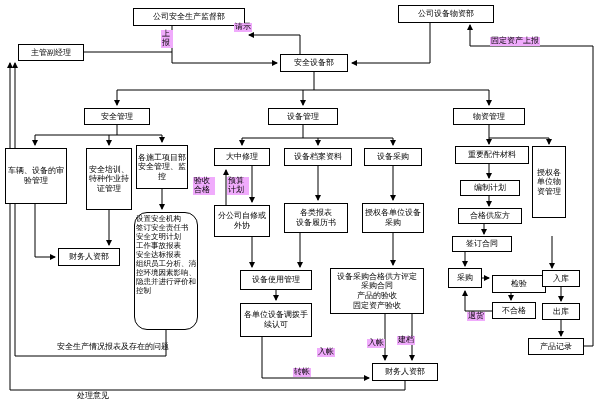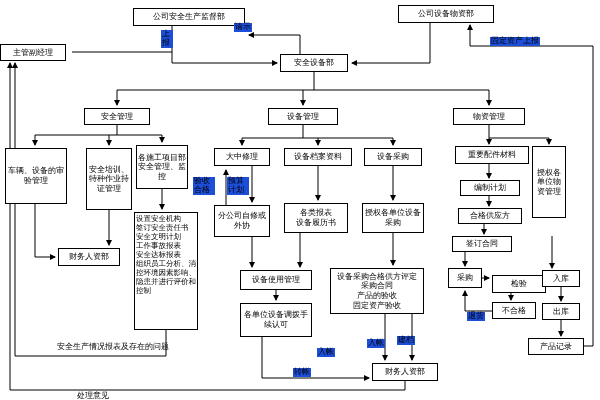--- a/index.html
+++ b/index.html
@@ -4,22 +4,22 @@
 <style>
   html,body{margin:0;padding:0;background:#fff;}
   .stage{position:relative;width:600px;height:400px;background:#fff;
          font-family:"DejaVu Sans",sans-serif;color:#000;overflow:hidden;}
   svg.wires{position:absolute;left:0;top:0;z-index:1;pointer-events:none;}
   .node{position:absolute;z-index:2;border:1px solid #000;background:#fff;
         display:flex;align-items:center;justify-content:center;text-align:center;
         font-size:8px;line-height:1.2;padding:1px;box-sizing:border-box;}
   .bold{font-weight:normal;}
   .pre{white-space:pre-line;}
-  .tall{align-items:flex-start;justify-content:flex-start;text-align:left;font-size:7.5px;}
-  .lbl{position:absolute;z-index:3;font-size:8px;line-height:1.1;background:#1d4ed8;padding:0 1px;}
+  .tall{align-items:flex-start;justify-content:flex-start;text-align:left;font-size:7.5px;border-radius:13px;}
+  .lbl{position:absolute;z-index:3;font-size:8px;line-height:1.1;background:#f0abfc;padding:0 1px;}
   .lbl.nobg{background:transparent;margin-left:20px;}
 </style>
 </head>
 <body>
 
 <div class="stage">
 
   <svg class="wires" width="600" height="400" viewBox="0 0 600 400">
     <defs>
       <marker id="arr" markerWidth="6" markerHeight="6" refX="5" refY="3" orient="auto">
@@ -76,21 +76,21 @@
       <path d="M561,320 V336" marker-end="url(#arr)"></path>
       <path d="M552,236 V268" marker-end="url(#arr)"></path>
       <path d="M584,346 H593 V46 H470 V25" marker-end="url(#arr)"></path>
       <path d="M166,330 V356 H15 V63" marker-end="url(#arr)"></path>
       <path d="M405,381 V390 H10 V63" marker-end="url(#arr)"></path>
     </g>
   </svg>
 
   <div class="node bold" style="left:133px;top:8px;width:112px;height:18px">公司安全生产监督部</div>
   <div class="node bold" style="left:398px;top:5px;width:96px;height:18px">公司设备物资部</div>
-  <div class="node bold" style="left:0;top:44px;width:66px;height:17px">主管副经理</div>
+  <div class="node bold" style="left:18px;top:44px;width:66px;height:17px">主管副经理</div>
   <div class="node bold" style="left:280px;top:54px;width:68px;height:18px">安全设备部</div>
   <div class="node bold" style="left:84px;top:108px;width:66px;height:17px">安全管理</div>
   <div class="node bold" style="left:268px;top:108px;width:70px;height:17px">设备管理</div>
   <div class="node bold" style="left:453px;top:108px;width:72px;height:17px">物资管理</div>
 
   <div class="node" style="left:5px;top:148px;width:62px;height:56px">车辆、设备的审验管理</div>
   <div class="node" style="left:86px;top:148px;width:46px;height:62px">安全培训、特种作业持证管理</div>
   <div class="node" style="left:136px;top:145px;width:52px;height:44px">各施工项目部安全管理、监控</div>
   <div class="node bold" style="left:58px;top:248px;width:62px;height:18px">财务人资部</div>
   <div class="node tall pre" style="left:134px;top:212px;width:64px;height:118px">设置安全机构

